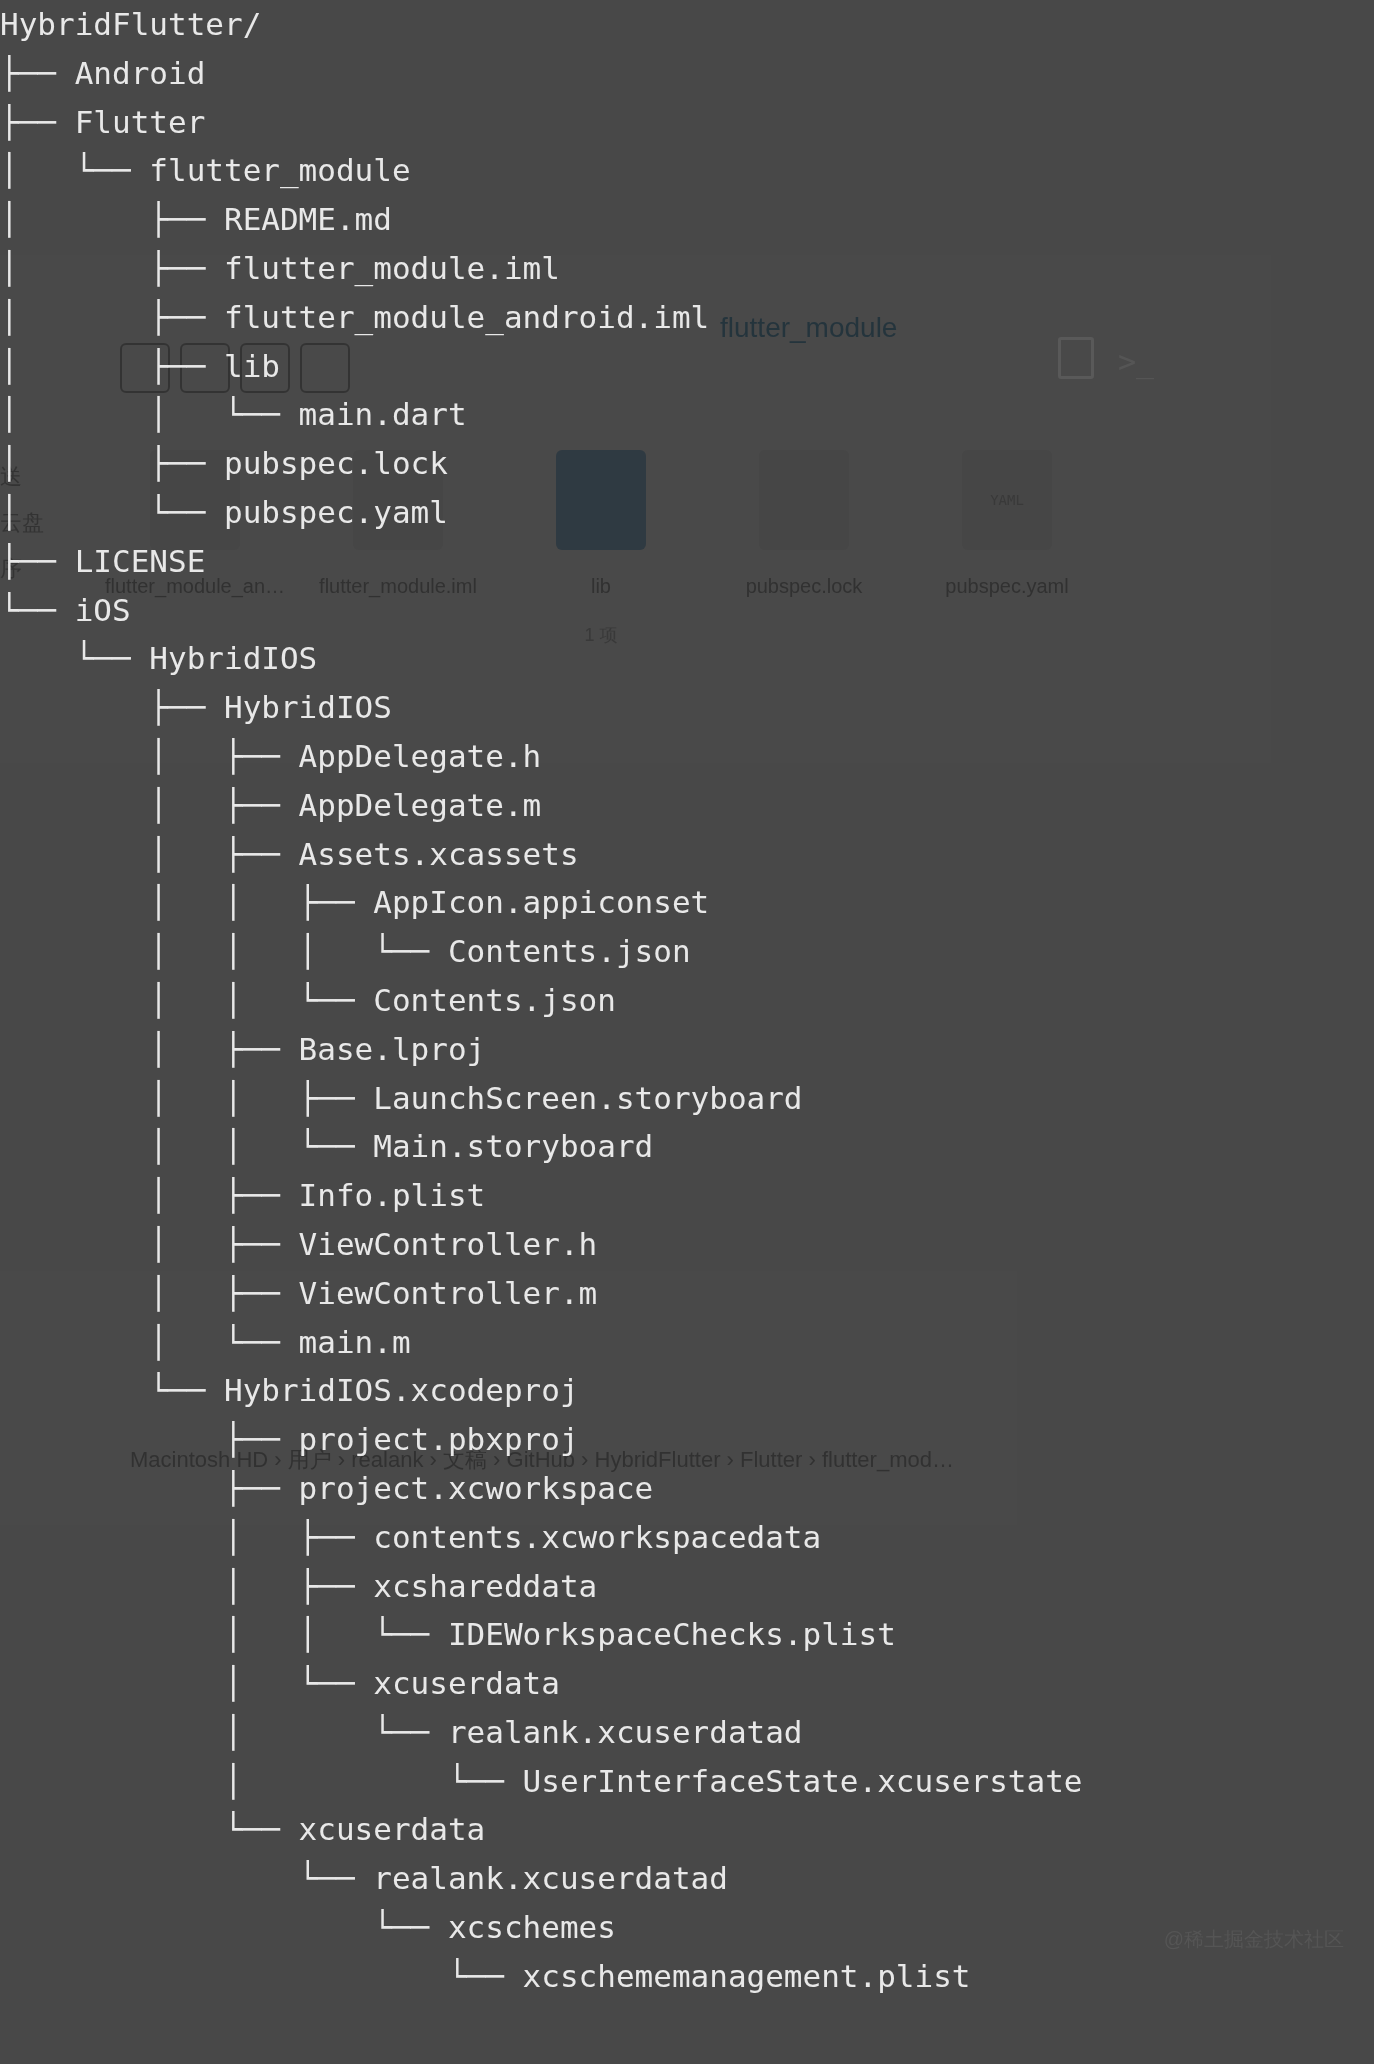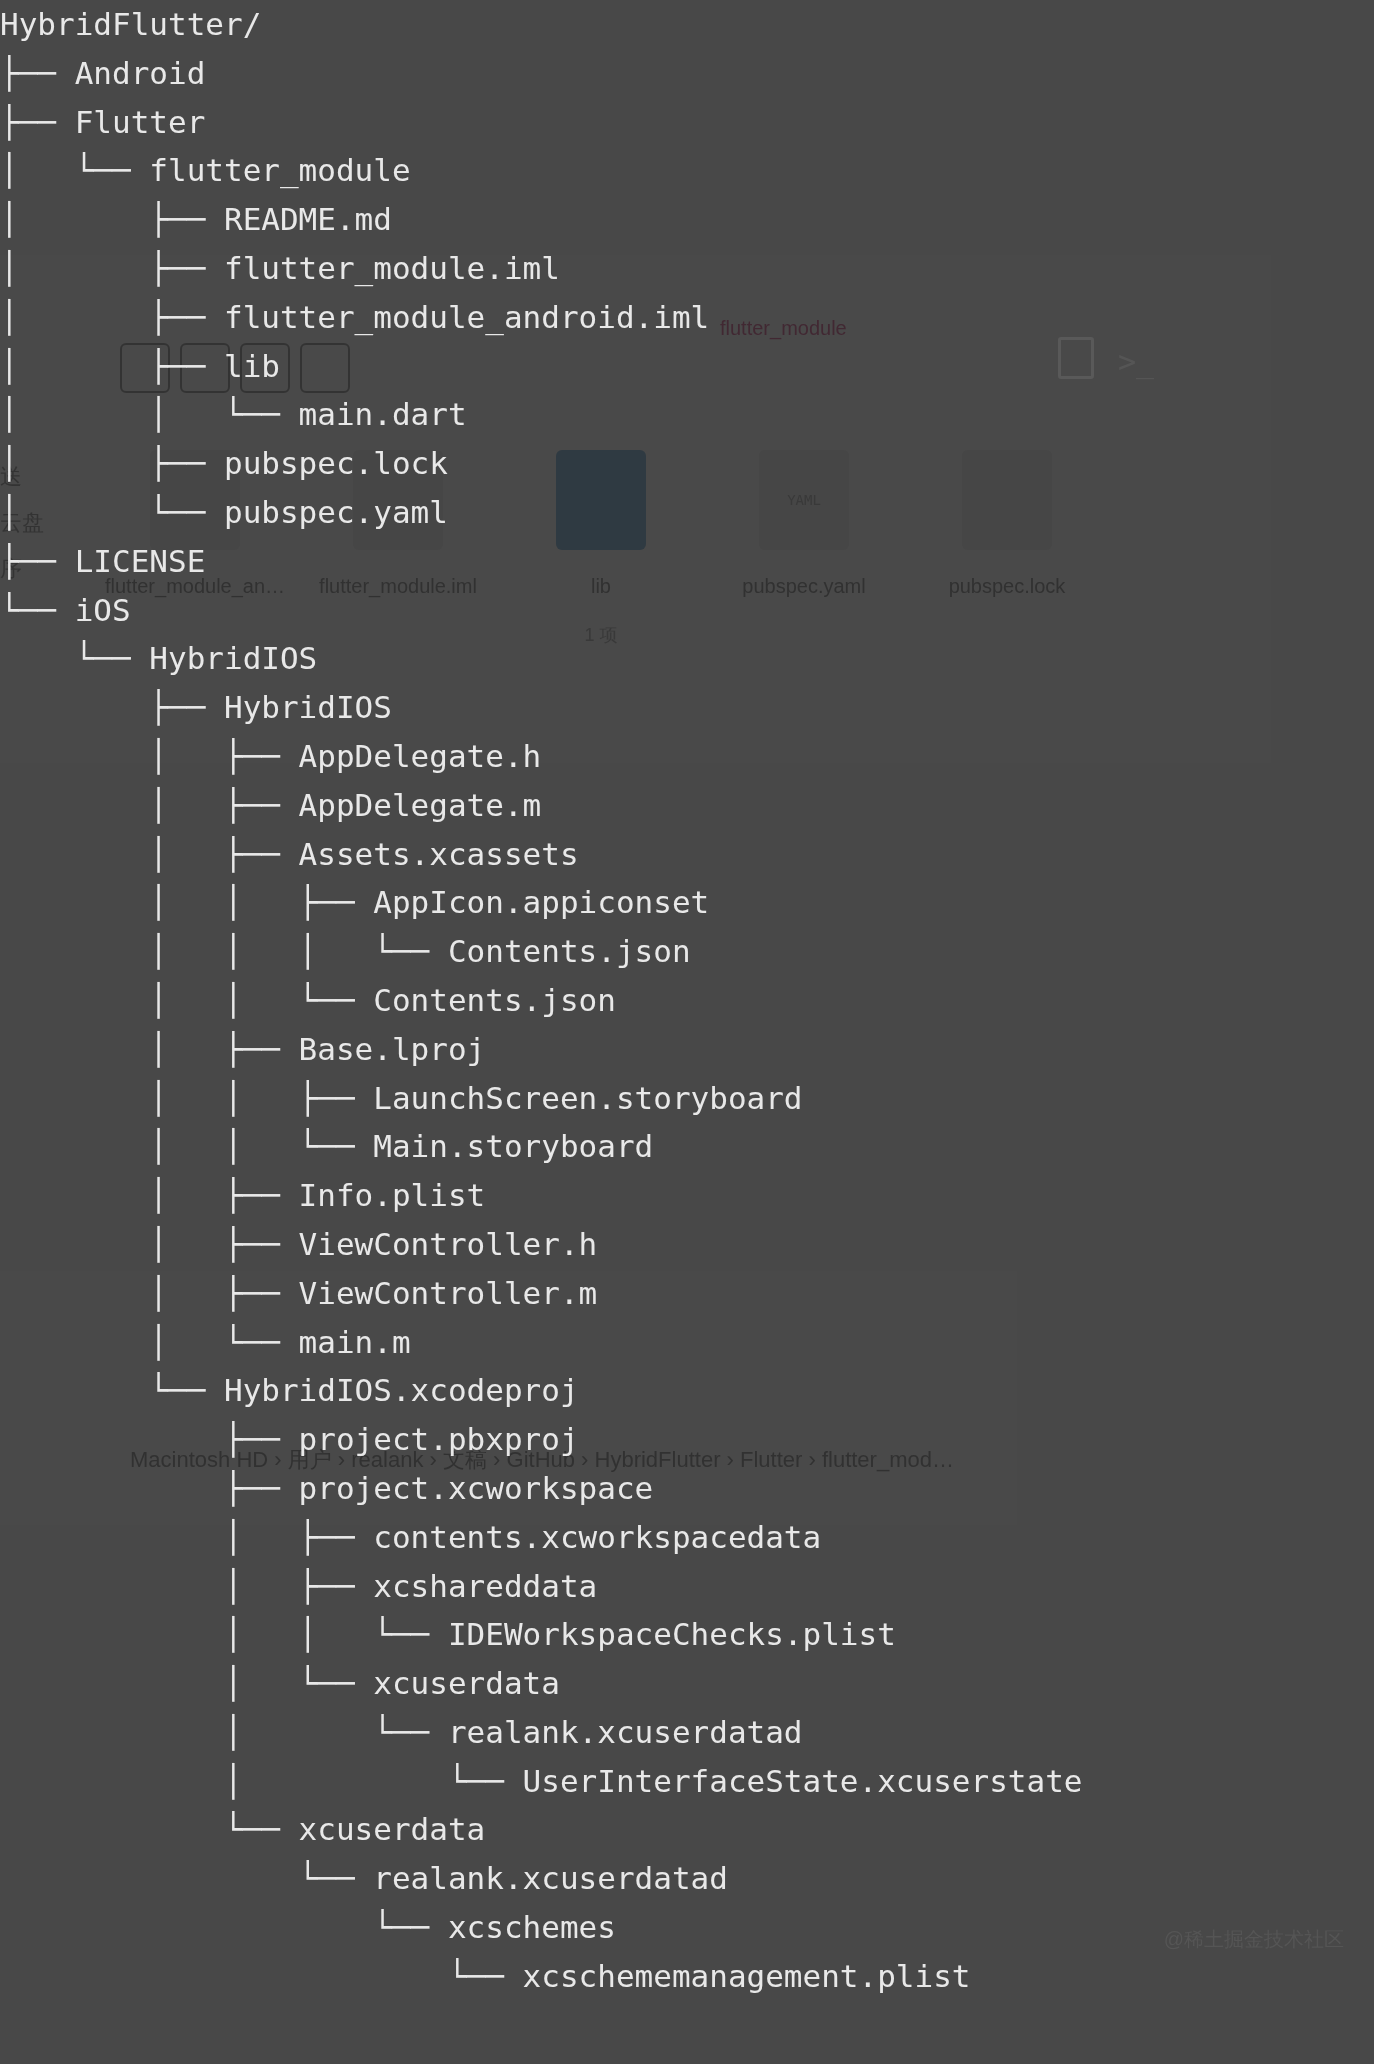--- a/index.html
+++ b/index.html
@@ -52,22 +52,22 @@
       width: 50px;
       height: 50px;
       border: 2px solid #666;
       border-radius: 6px;
       display: inline-block;
     }
     .backdrop-tabname {
       position: absolute;
       top: 304px;
       left: 720px;
-      font-size: 20px;
-      color: #be185d;
+      font-size: 28px;
+      color: #0369a1;
       font-family: -apple-system, sans-serif;
     }
     .backdrop-files {
       position: absolute;
       top: 450px;
       left: 130px;
       width: 1200px;
       display: flex;
       gap: 73px;
     }
@@ -176,26 +176,26 @@
       <div class="file-item">
         <div class="file-icon"></div>
         <div class="file-label">flutter_module.iml</div>
       </div>
       <div class="file-item">
         <div class="file-icon folder"></div>
         <div class="file-label">lib</div>
         <div class="file-subtext">1 项</div>
       </div>
       <div class="file-item">
+        <div class="file-icon"></div>
+        <div class="file-label">pubspec.lock</div>
+      </div>
+      <div class="file-item">
         <div class="file-icon">YAML</div>
         <div class="file-label">pubspec.yaml</div>
-      </div>
-      <div class="file-item">
-        <div class="file-icon"></div>
-        <div class="file-label">pubspec.lock</div>
       </div>
     </div>
   <div class="backdrop-breadcrumb">Macintosh HD  ›  用户  ›  realank  ›  文稿  ›  GitHub  ›  HybridFlutter  ›  Flutter  ›  flutter_mod…</div>
 </div>
 
 <div class="doc-icon"></div>
 <div class="terminal-icon">&gt;_</div>
 
 <div class="tree-container"><div class="tree-line">HybridFlutter/</div><div class="tree-line">├── Android</div><div class="tree-line">├── Flutter</div><div class="tree-line">│   └── flutter_module</div><div class="tree-line">│       ├── README.md</div><div class="tree-line">│       ├── flutter_module.iml</div><div class="tree-line">│       ├── flutter_module_android.iml</div><div class="tree-line">│       ├── lib</div><div class="tree-line">│       │   └── main.dart</div><div class="tree-line">│       ├── pubspec.lock</div><div class="tree-line">│       └── pubspec.yaml</div><div class="tree-line">├── LICENSE</div><div class="tree-line">└── iOS</div><div class="tree-line">    └── HybridIOS</div><div class="tree-line">        ├── HybridIOS</div><div class="tree-line">        │   ├── AppDelegate.h</div><div class="tree-line">        │   ├── AppDelegate.m</div><div class="tree-line">        │   ├── Assets.xcassets</div><div class="tree-line">        │   │   ├── AppIcon.appiconset</div><div class="tree-line">        │   │   │   └── Contents.json</div><div class="tree-line">        │   │   └── Contents.json</div><div class="tree-line">        │   ├── Base.lproj</div><div class="tree-line">        │   │   ├── LaunchScreen.storyboard</div><div class="tree-line">        │   │   └── Main.storyboard</div><div class="tree-line">        │   ├── Info.plist</div><div class="tree-line">        │   ├── ViewController.h</div><div class="tree-line">        │   ├── ViewController.m</div><div class="tree-line">        │   └── main.m</div><div class="tree-line">        └── HybridIOS.xcodeproj</div><div class="tree-line">            ├── project.pbxproj</div><div class="tree-line">            ├── project.xcworkspace</div><div class="tree-line">            │   ├── contents.xcworkspacedata</div><div class="tree-line">            │   ├── xcshareddata</div><div class="tree-line">            │   │   └── IDEWorkspaceChecks.plist</div><div class="tree-line">            │   └── xcuserdata</div><div class="tree-line">            │       └── realank.xcuserdatad</div><div class="tree-line">            │           └── UserInterfaceState.xcuserstate</div><div class="tree-line">            └── xcuserdata</div><div class="tree-line">                └── realank.xcuserdatad</div><div class="tree-line">                    └── xcschemes</div><div class="tree-line">                        └── xcschememanagement.plist</div></div>
 

